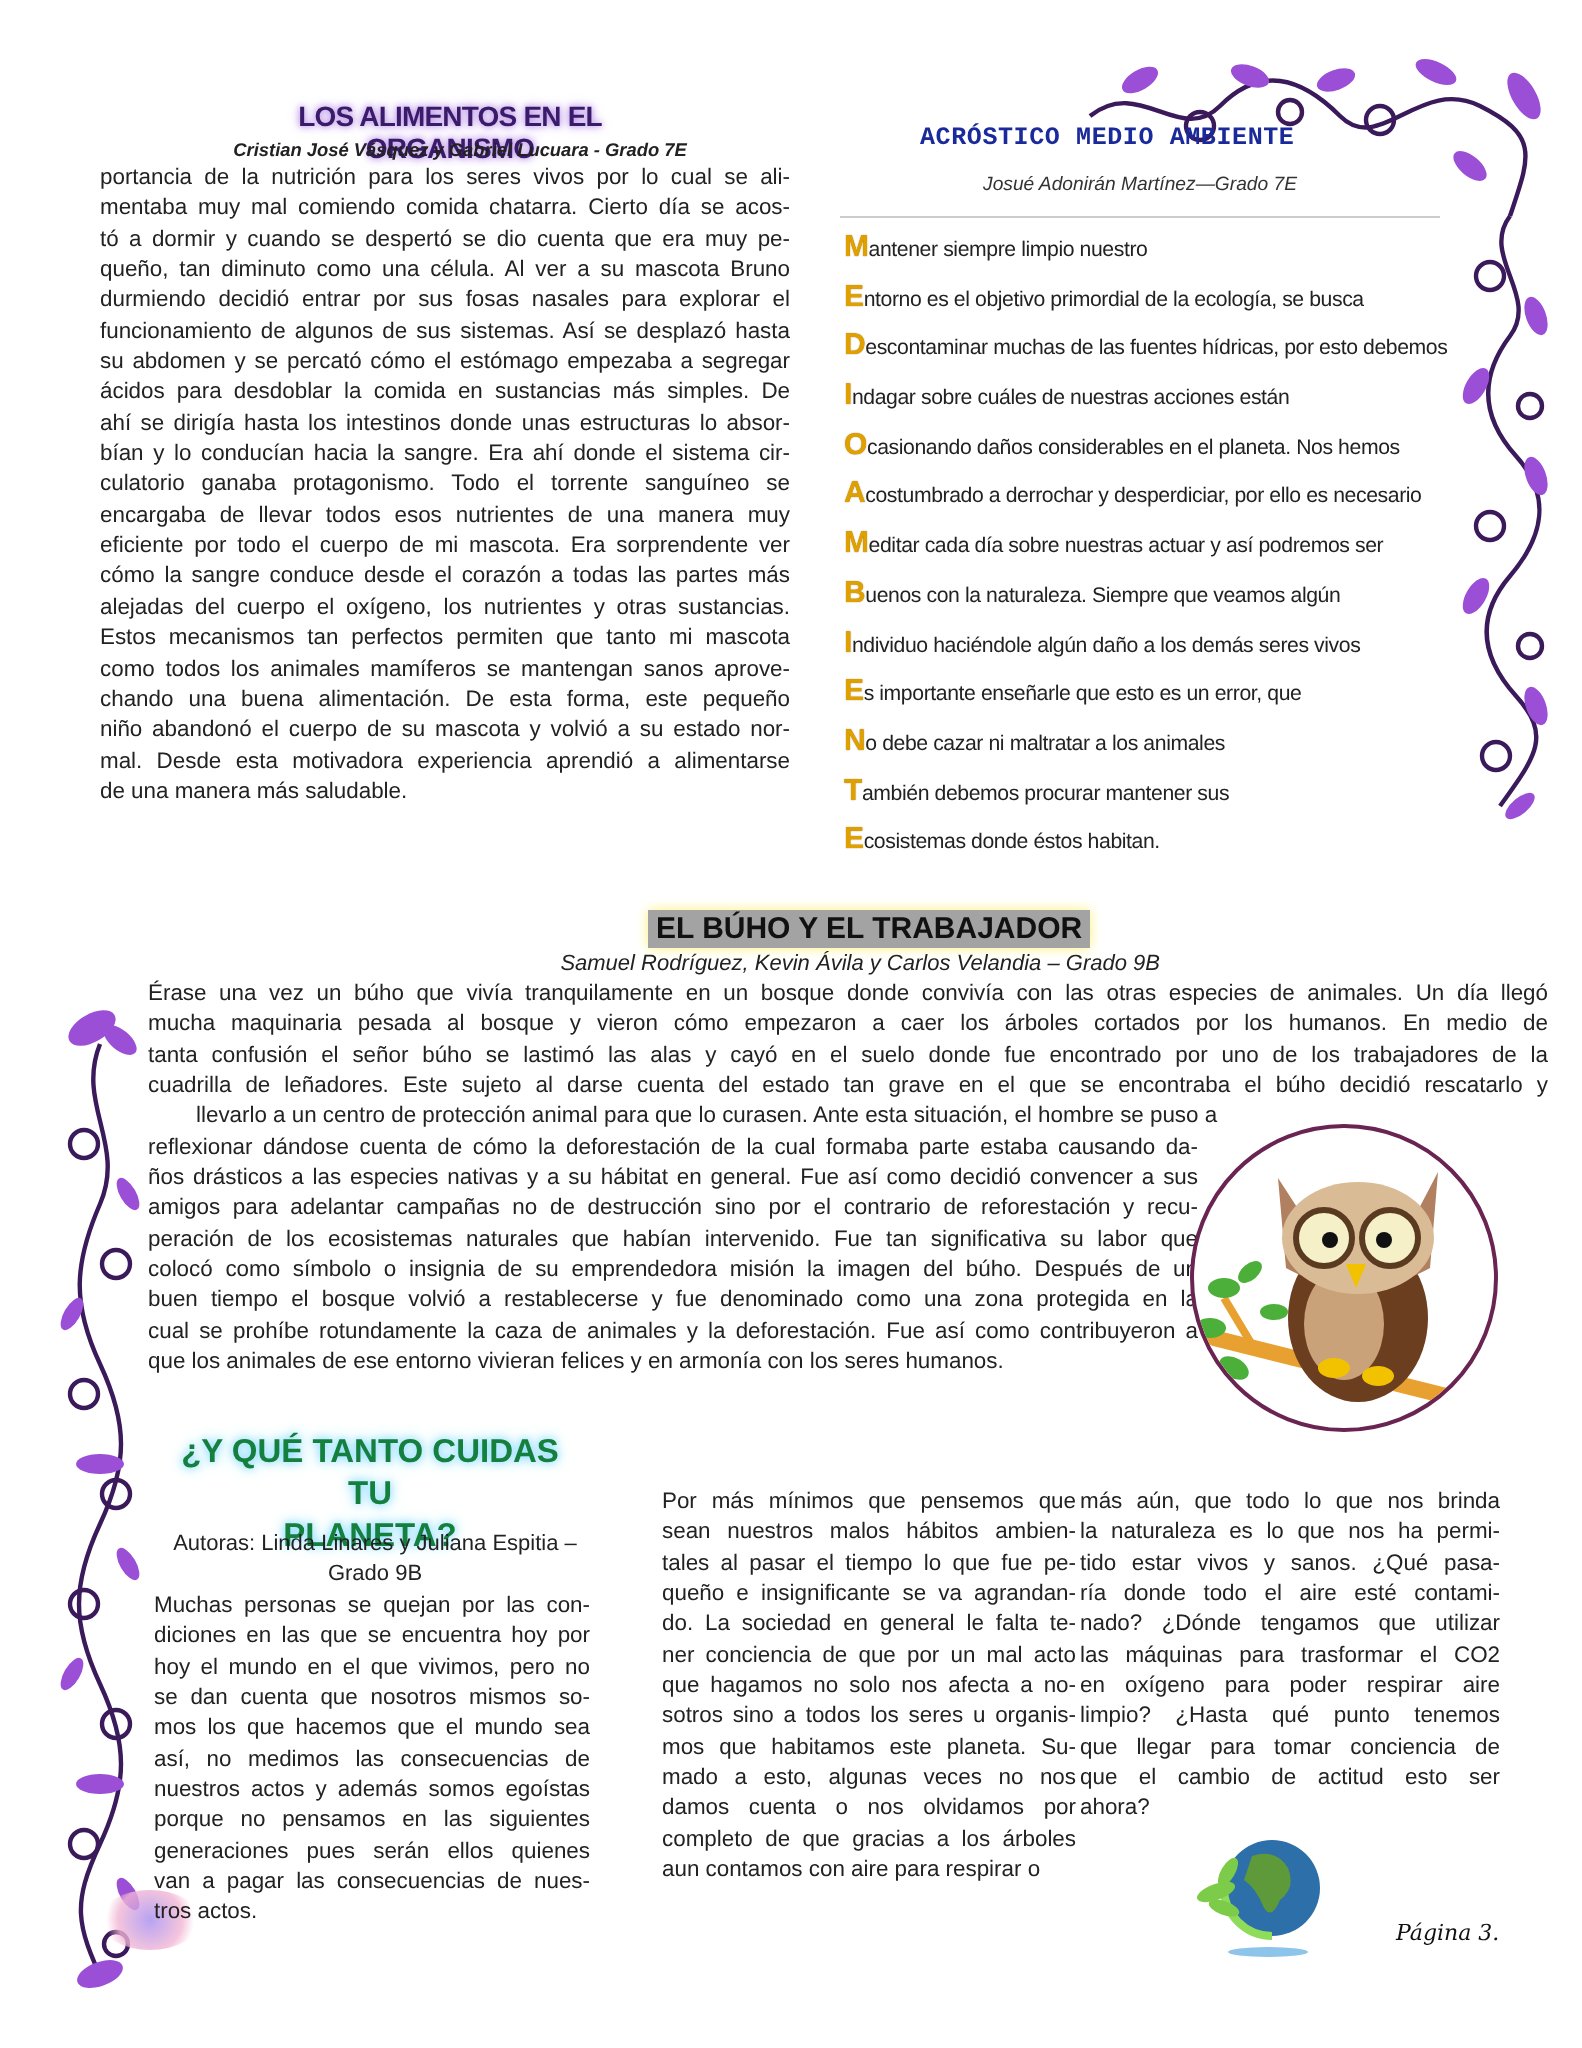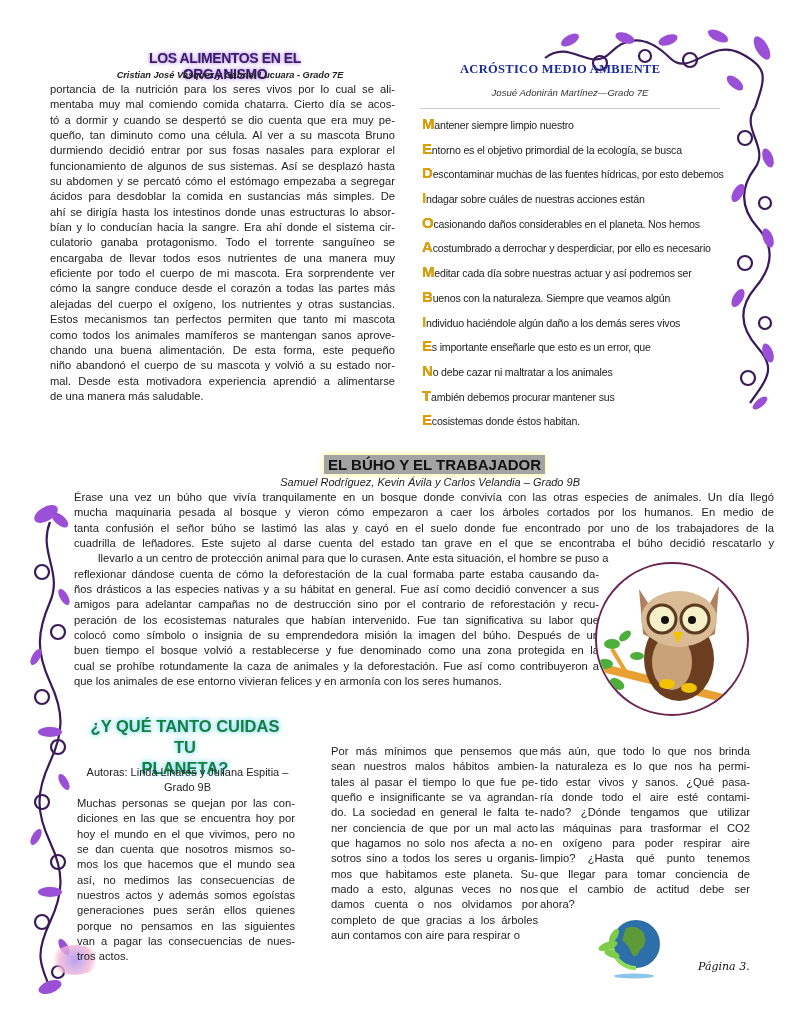--- a/index.html
+++ b/index.html
@@ -10,21 +10,21 @@
   .body-text .ln { display:block; text-align:justify; text-align-last:justify; white-space:nowrap; }
   .body-text .ln.last { text-align-last:left; }
 
   
   #a1-title { left:110px; top:50px; width:230px; text-align:center; font-weight:bold; font-size:14px; letter-spacing:-0.4px;
               color:#3a1a6a; text-shadow:0 0 3px #b58ee0, 0 0 6px #c9a8f0; }
   #a1-author { left:95px; top:70px; width:270px; text-align:center; font-style:italic; font-weight:bold; font-size:9.2px; color:#222; }
   #a1-body { left:50px; top:82px; width:345px; }
 
   
-  #ac-title { left:460px; top:62px; width:230px; font-family:Liberation Serif, serif; font-weight:bold; font-size:12.5px;
+  #ac-title { left:460px; top:62px; width:230px; font-family:Liberation Mono, monospace; font-weight:bold; font-size:12.5px;
               color:#1a2a9a; letter-spacing:0.3px; }
   #ac-author { left:420px; top:87px; width:300px; text-align:center; font-style:italic; font-size:9.6px; color:#333; }
   #ac-rule { left:420px; top:108px; width:300px; height:1px; background:#ccc; }
   #ac-list { left:422px; top:115px; width:320px; }
   .ac-item { height:24.7px; font-size:10.6px; color:#222; white-space:nowrap; letter-spacing:-0.2px; }
   .ac-letter { font-weight:bold; font-size:15px; color:#e0a000;
                text-shadow: 0 0 0.6px #8a6200; }
 
   
   .vine svg { display:block; }
@@ -209,22 +209,22 @@
   <div>Grado 9B</div>
 </div>
 <div id="a3-col1" class="abs body-text">
     <span class="ln">Muchas personas se quejan por las con-</span>
     <span class="ln">diciones en las que se encuentra hoy por</span>
     <span class="ln">hoy el mundo en el que vivimos, pero no</span>
     <span class="ln">se dan cuenta que nosotros mismos so-</span>
     <span class="ln">mos los que hacemos que el mundo sea</span>
     <span class="ln">así, no medimos las consecuencias de</span>
     <span class="ln">nuestros actos y además somos egoístas</span>
+    <span class="ln">porque no pensamos en las siguientes</span>
     <span class="ln">generaciones pues serán ellos quienes</span>
-    <span class="ln">porque no pensamos en las siguientes</span>
     <span class="ln">van a pagar las consecuencias de nues-</span>
     <span class="ln last">tros actos.</span>
   </div>
 <div id="a3-col2" class="abs body-text">
     <span class="ln">Por más mínimos que pensemos que</span>
     <span class="ln">sean nuestros malos hábitos ambien-</span>
     <span class="ln">tales al pasar el tiempo lo que fue pe-</span>
     <span class="ln">queño e insignificante se va agrandan-</span>
     <span class="ln">do. La sociedad en general le falta te-</span>
     <span class="ln">ner conciencia de que por un mal acto</span>
@@ -239,21 +239,21 @@
 <div id="a3-col3" class="abs body-text">
     <span class="ln">más aún, que todo lo que nos brinda</span>
     <span class="ln">la naturaleza es lo que nos ha permi-</span>
     <span class="ln">tido estar vivos y sanos. ¿Qué pasa-</span>
     <span class="ln">ría donde todo el aire esté contami-</span>
     <span class="ln">nado? ¿Dónde tengamos que utilizar</span>
     <span class="ln">las máquinas para trasformar el CO2</span>
     <span class="ln">en oxígeno para poder respirar aire</span>
     <span class="ln">limpio? ¿Hasta qué punto tenemos</span>
     <span class="ln">que llegar para tomar conciencia de</span>
-    <span class="ln">que el cambio de actitud debe ser</span>
+    <span class="ln">que el cambio de actitud esto ser</span>
     <span class="ln last">ahora?</span>
   </div>
 
 <div id="globe" class="abs">
   <svg width="68" height="72" viewBox="0 0 68 72">
     <ellipse cx="36" cy="66" rx="20" ry="2.5" fill="#8cc4ea"></ellipse>
     <circle cx="38" cy="34" r="24" fill="#2d6fa8"></circle>
     <path d="M28 18 Q 40 14 46 24 Q 50 34 42 40 Q 38 50 34 44 Q 30 34 24 30 Z" fill="#5e9a3a"></path>
     <path d="M14 34 A 24 24 0 0 0 38 58" stroke="#8edc5a" stroke-width="4" fill="none"></path>
     <g fill="#7ccc4a">

